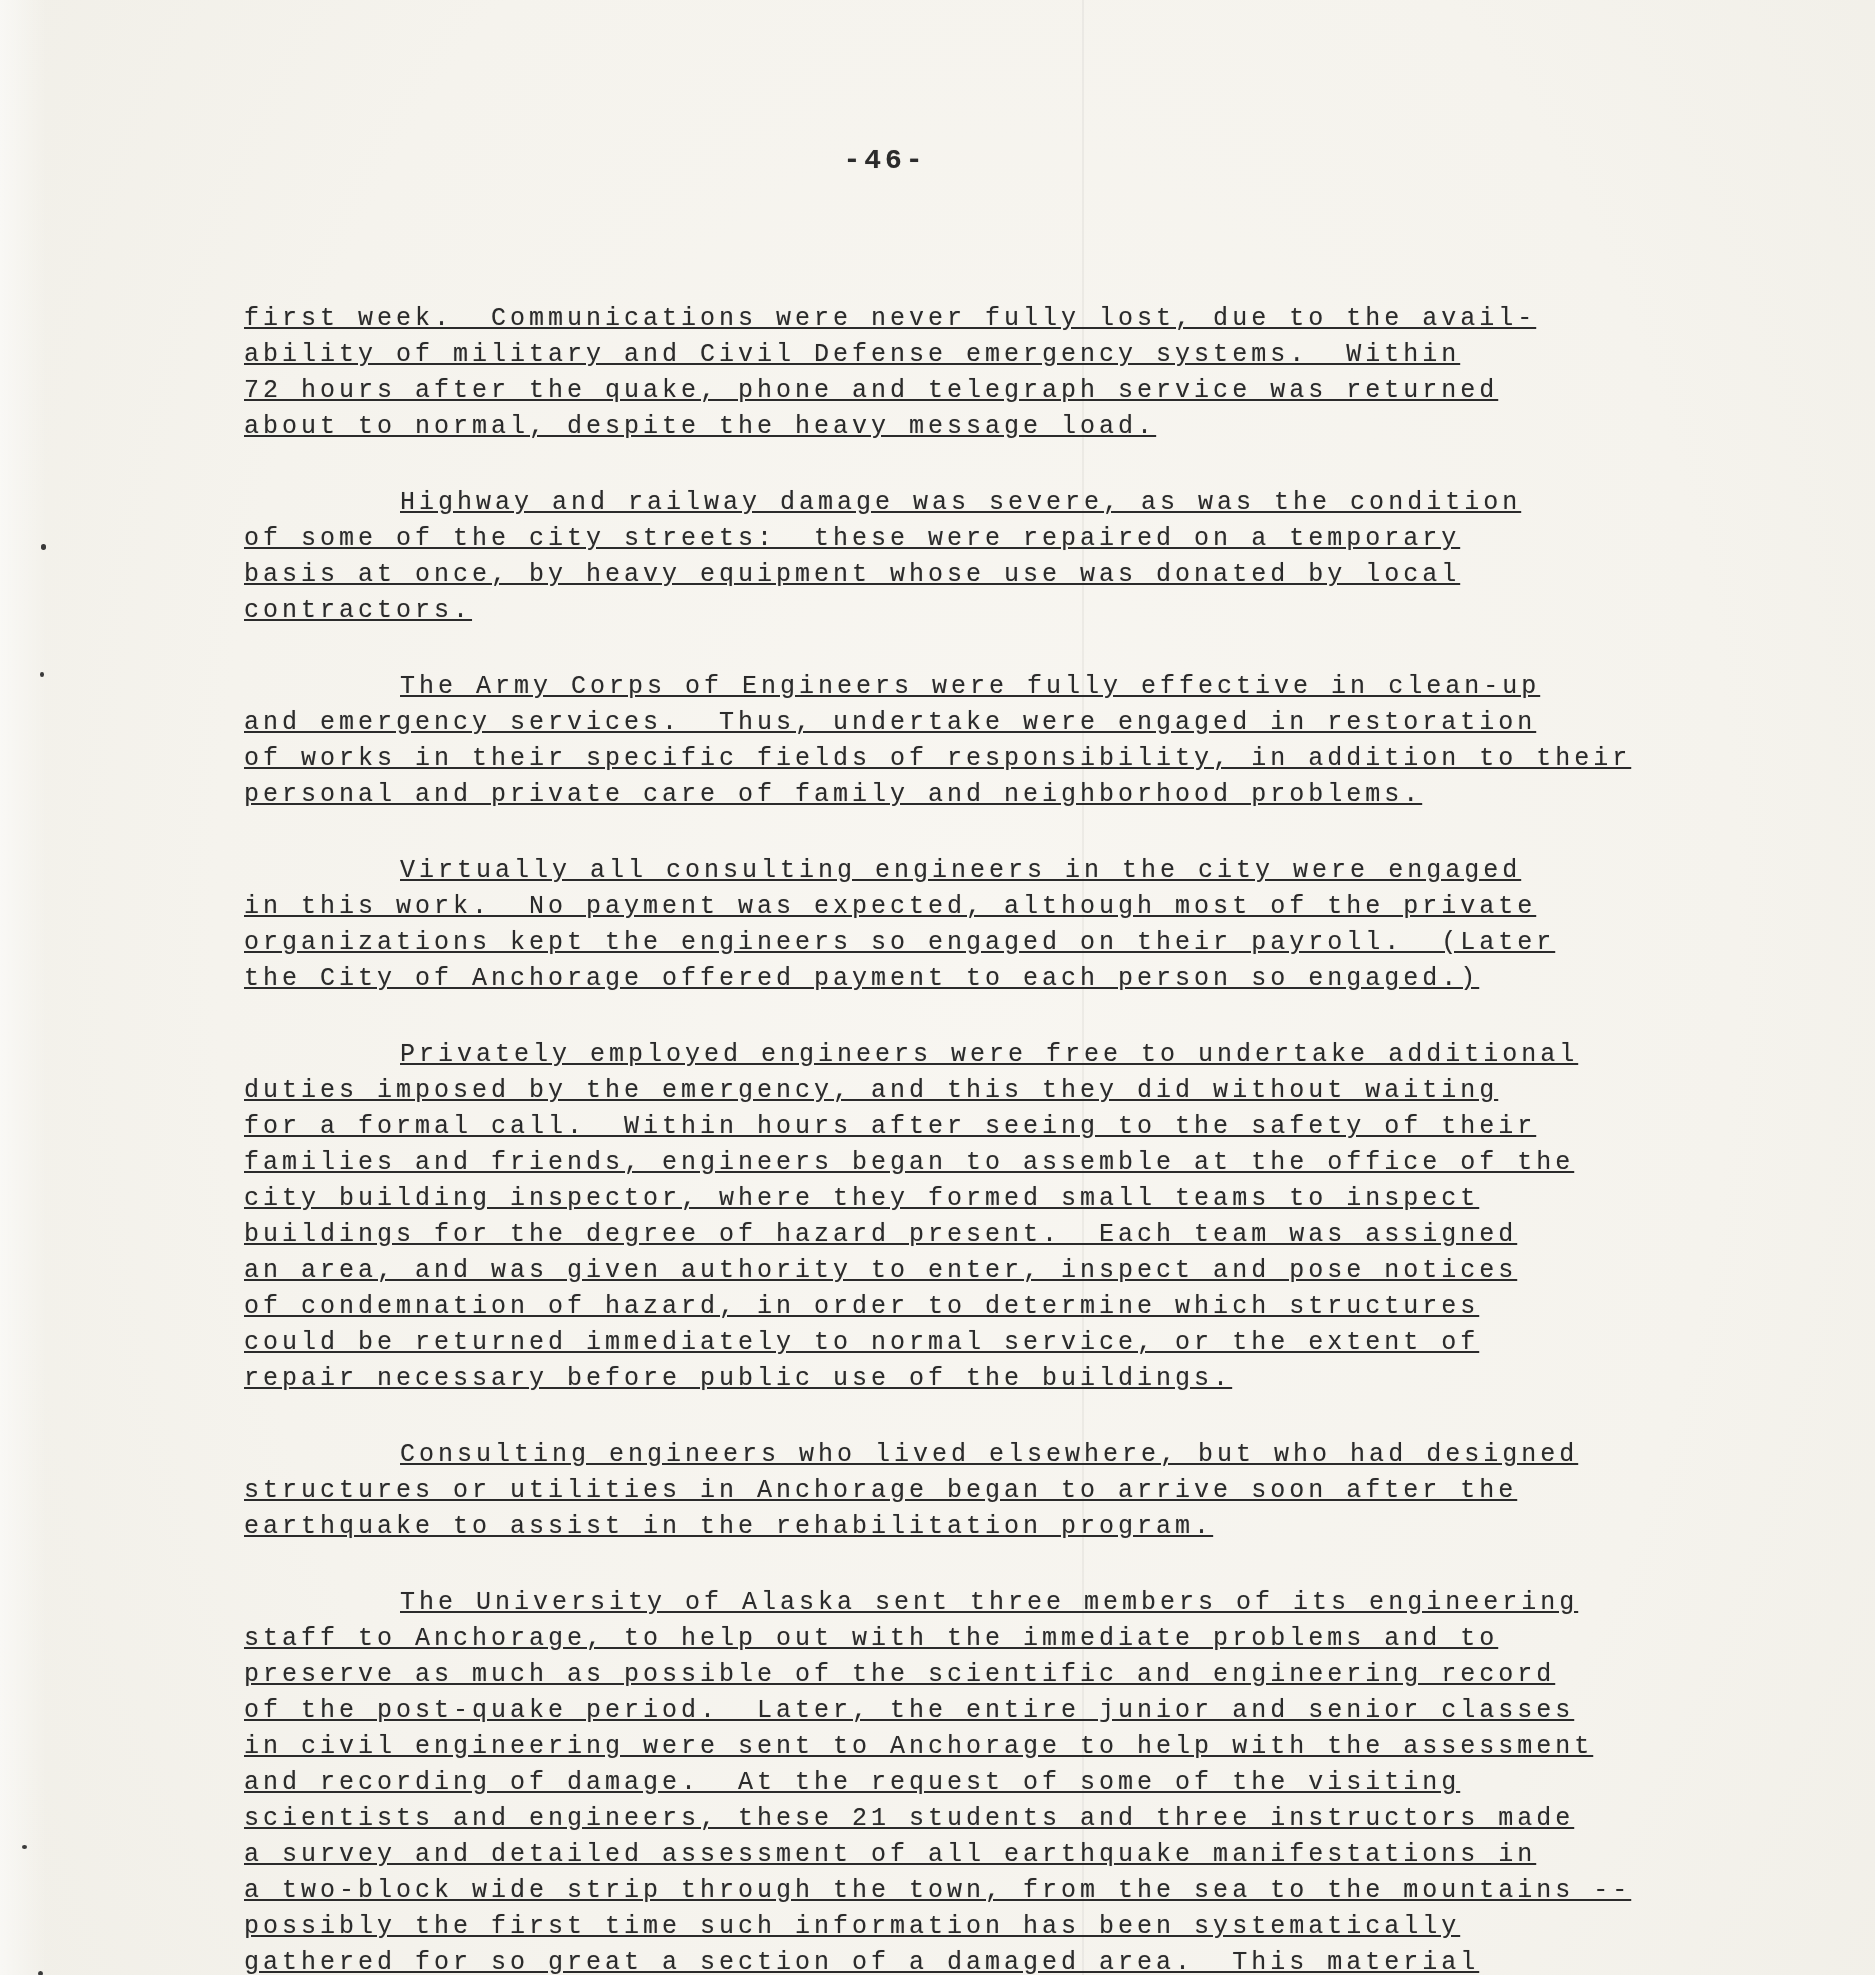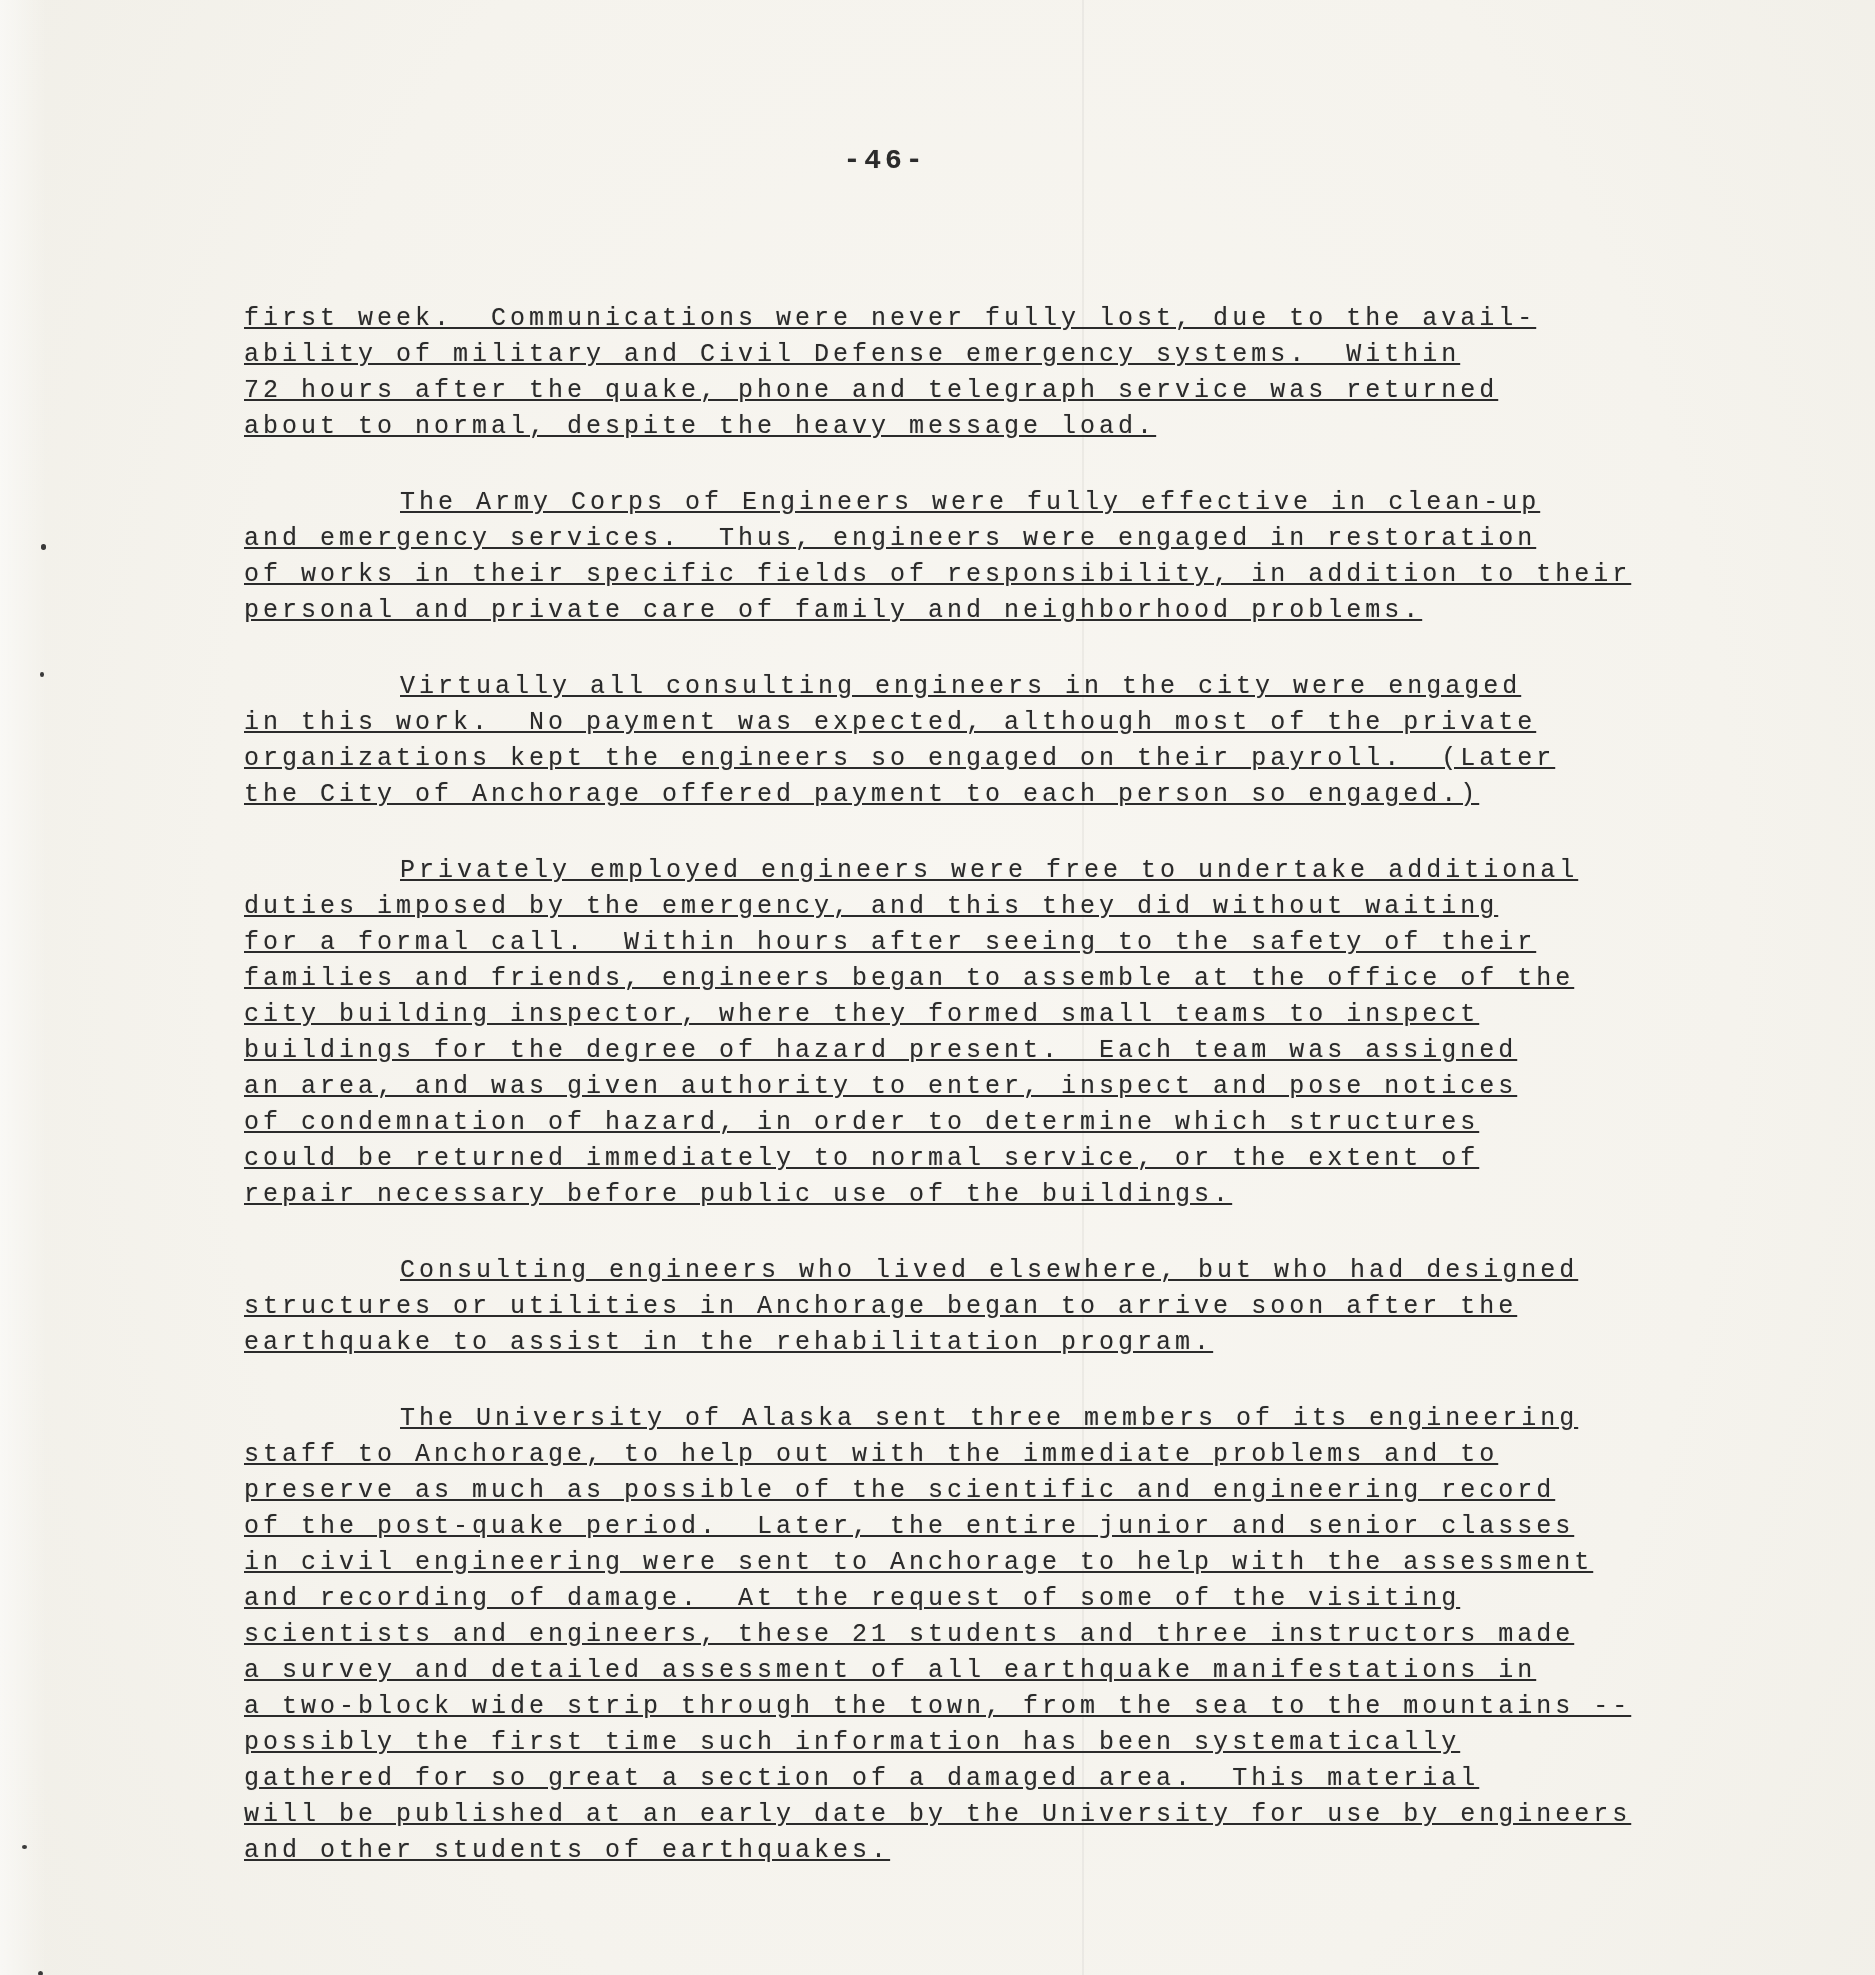--- a/index.html
+++ b/index.html
@@ -81,22 +81,26 @@
   <div class="edge-strip"></div>
   <div class="fold-line"></div>
 
   <div class="page-number">-46-</div>
 
   <div class="content">
       <div class="para">first week.  Communications were never fully lost, due to the avail-
 ability of military and Civil Defense emergency systems.  Within
 72 hours after the quake, phone and telegraph service was returned
 about to normal, despite the heavy message load.</div>
+      <div class="para indent">Highway and railway damage was severe, as was the condition
+of some of the city streets:  these were repaired on a temporary
+basis at once, by heavy equipment whose use was donated by local
+contractors.</div>
       <div class="para indent">The Army Corps of Engineers were fully effective in clean-up
-and emergency services.  Thus, engineers were engaged in restoration
+and emergency services.  Thus, undertake were engaged in restoration
 of works in their specific fields of responsibility, in addition to their
 personal and private care of family and neighborhood problems.</div>
       <div class="para indent">Virtually all consulting engineers in the city were engaged
 in this work.  No payment was expected, although most of the private
 organizations kept the engineers so engaged on their payroll.  (Later
 the City of Anchorage offered payment to each person so engaged.)</div>
       <div class="para indent">Privately employed engineers were free to undertake additional
 duties imposed by the emergency, and this they did without waiting
 for a formal call.  Within hours after seeing to the safety of their
 families and friends, engineers began to assemble at the office of the

